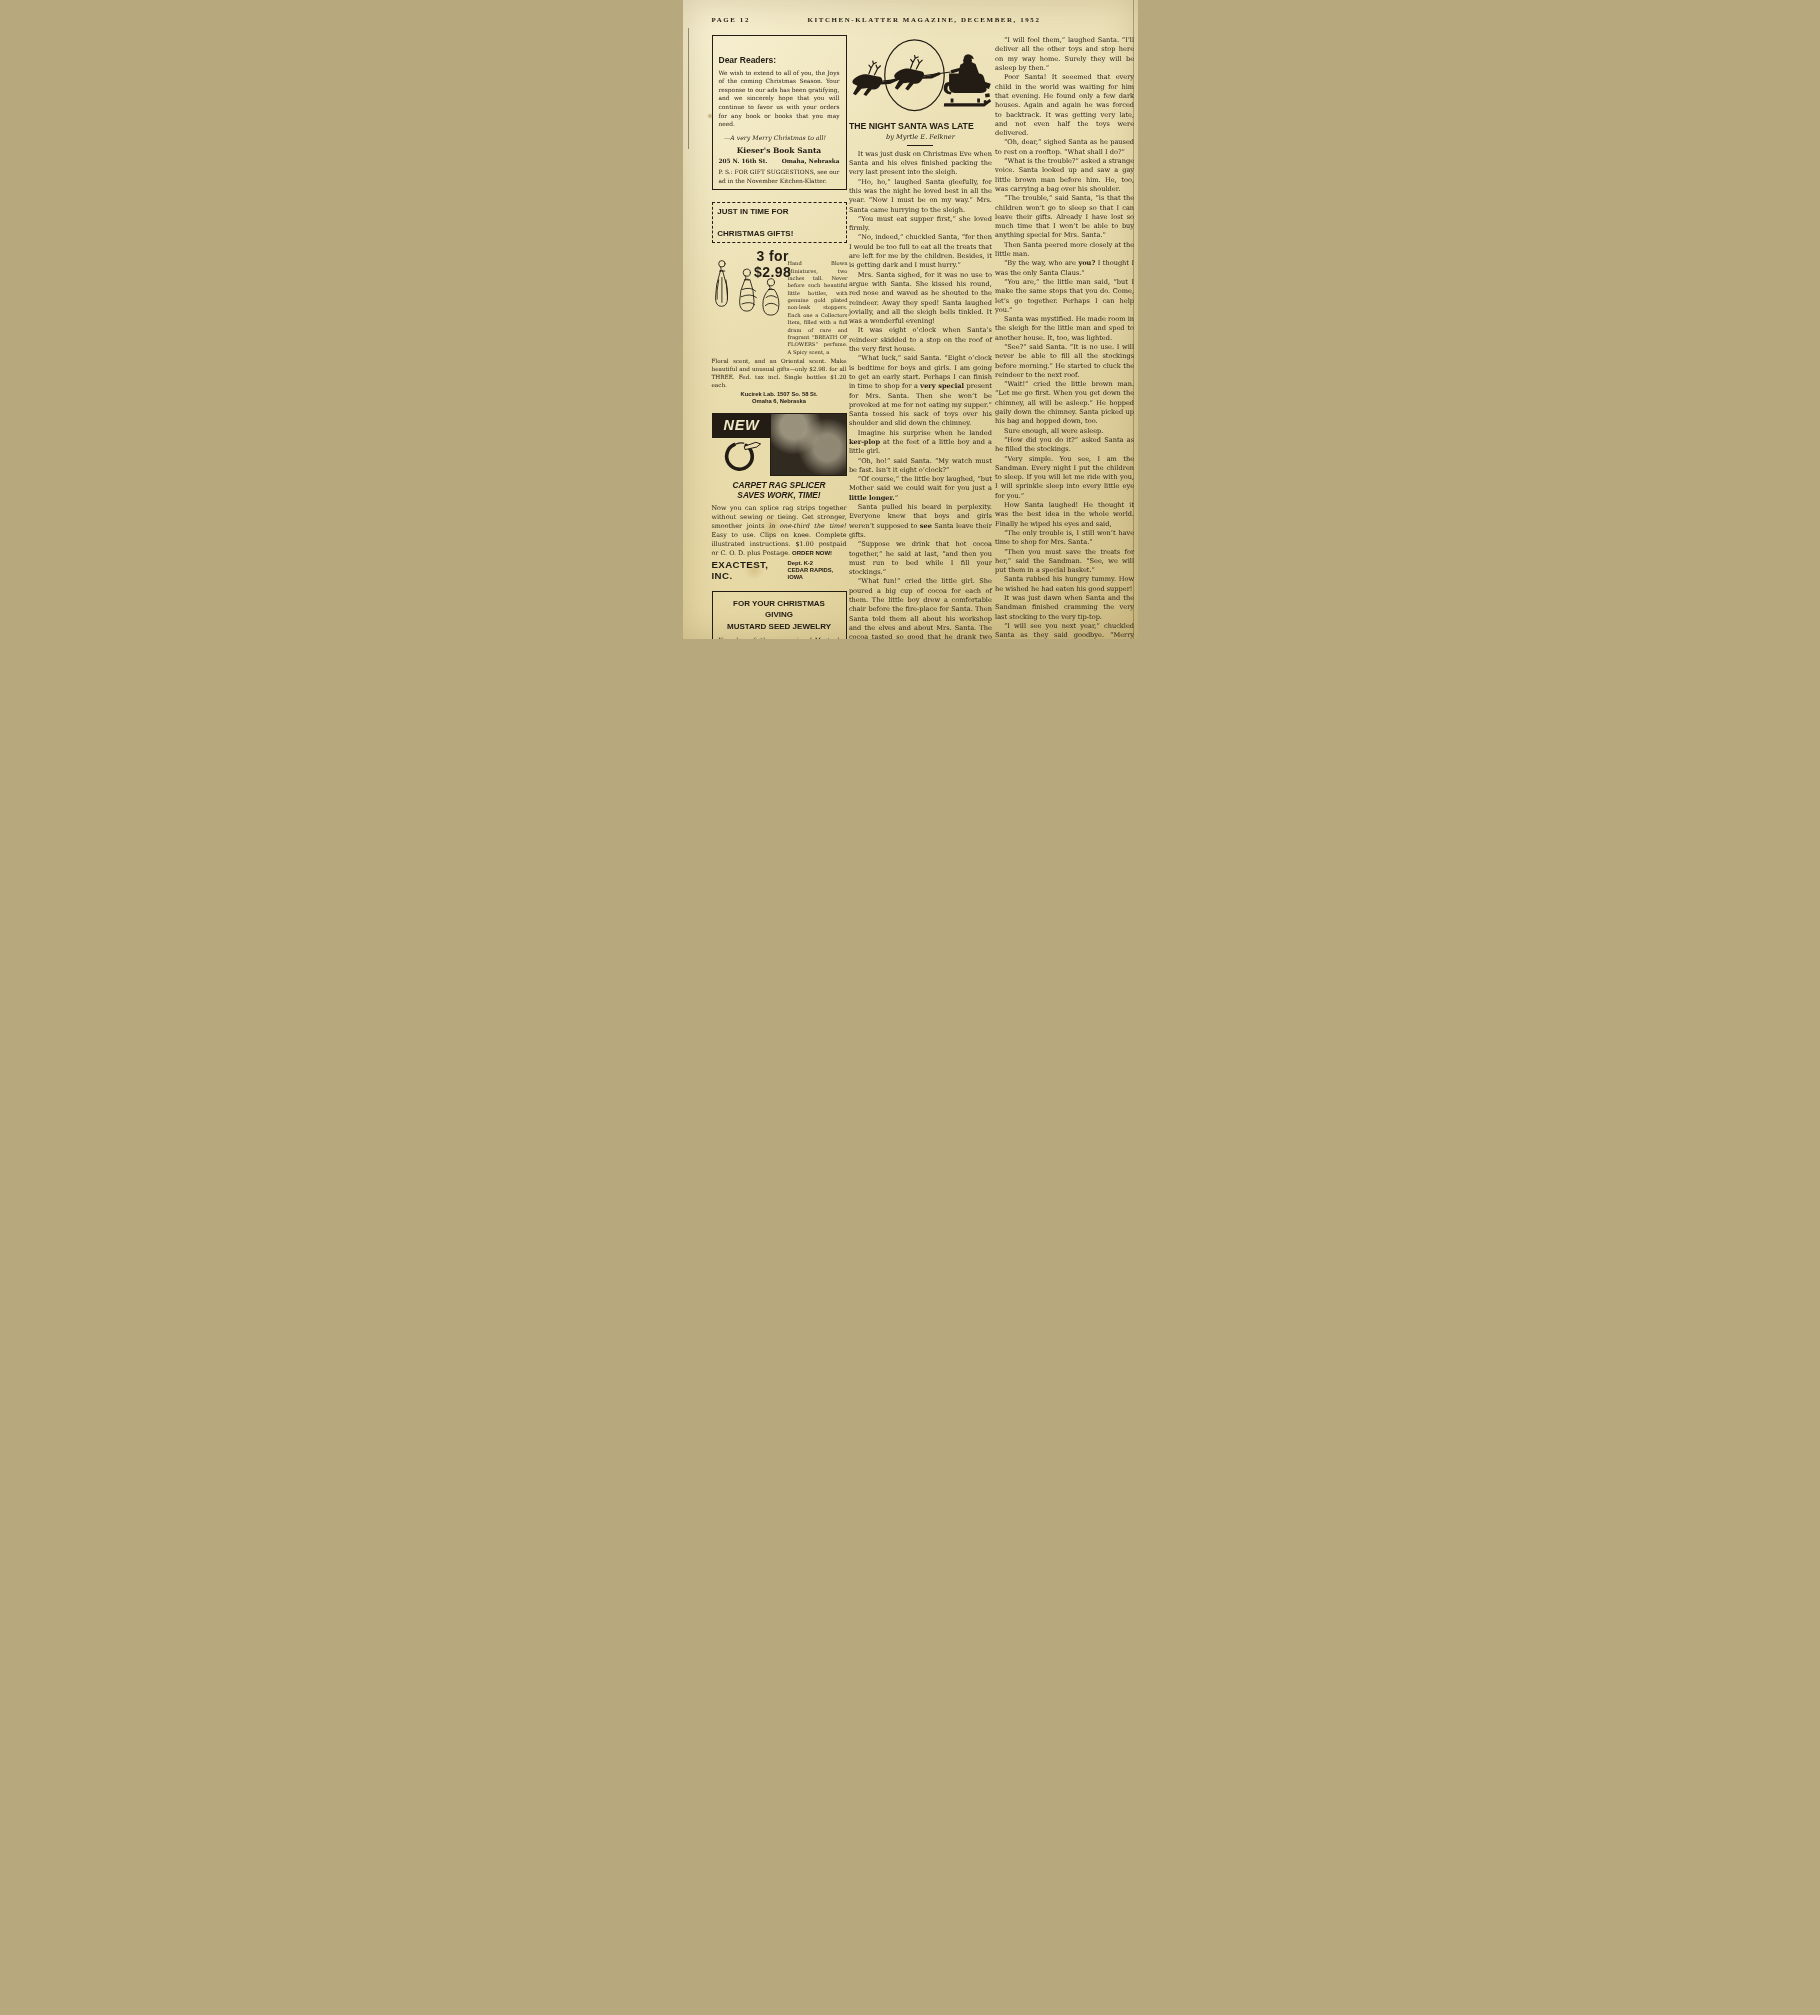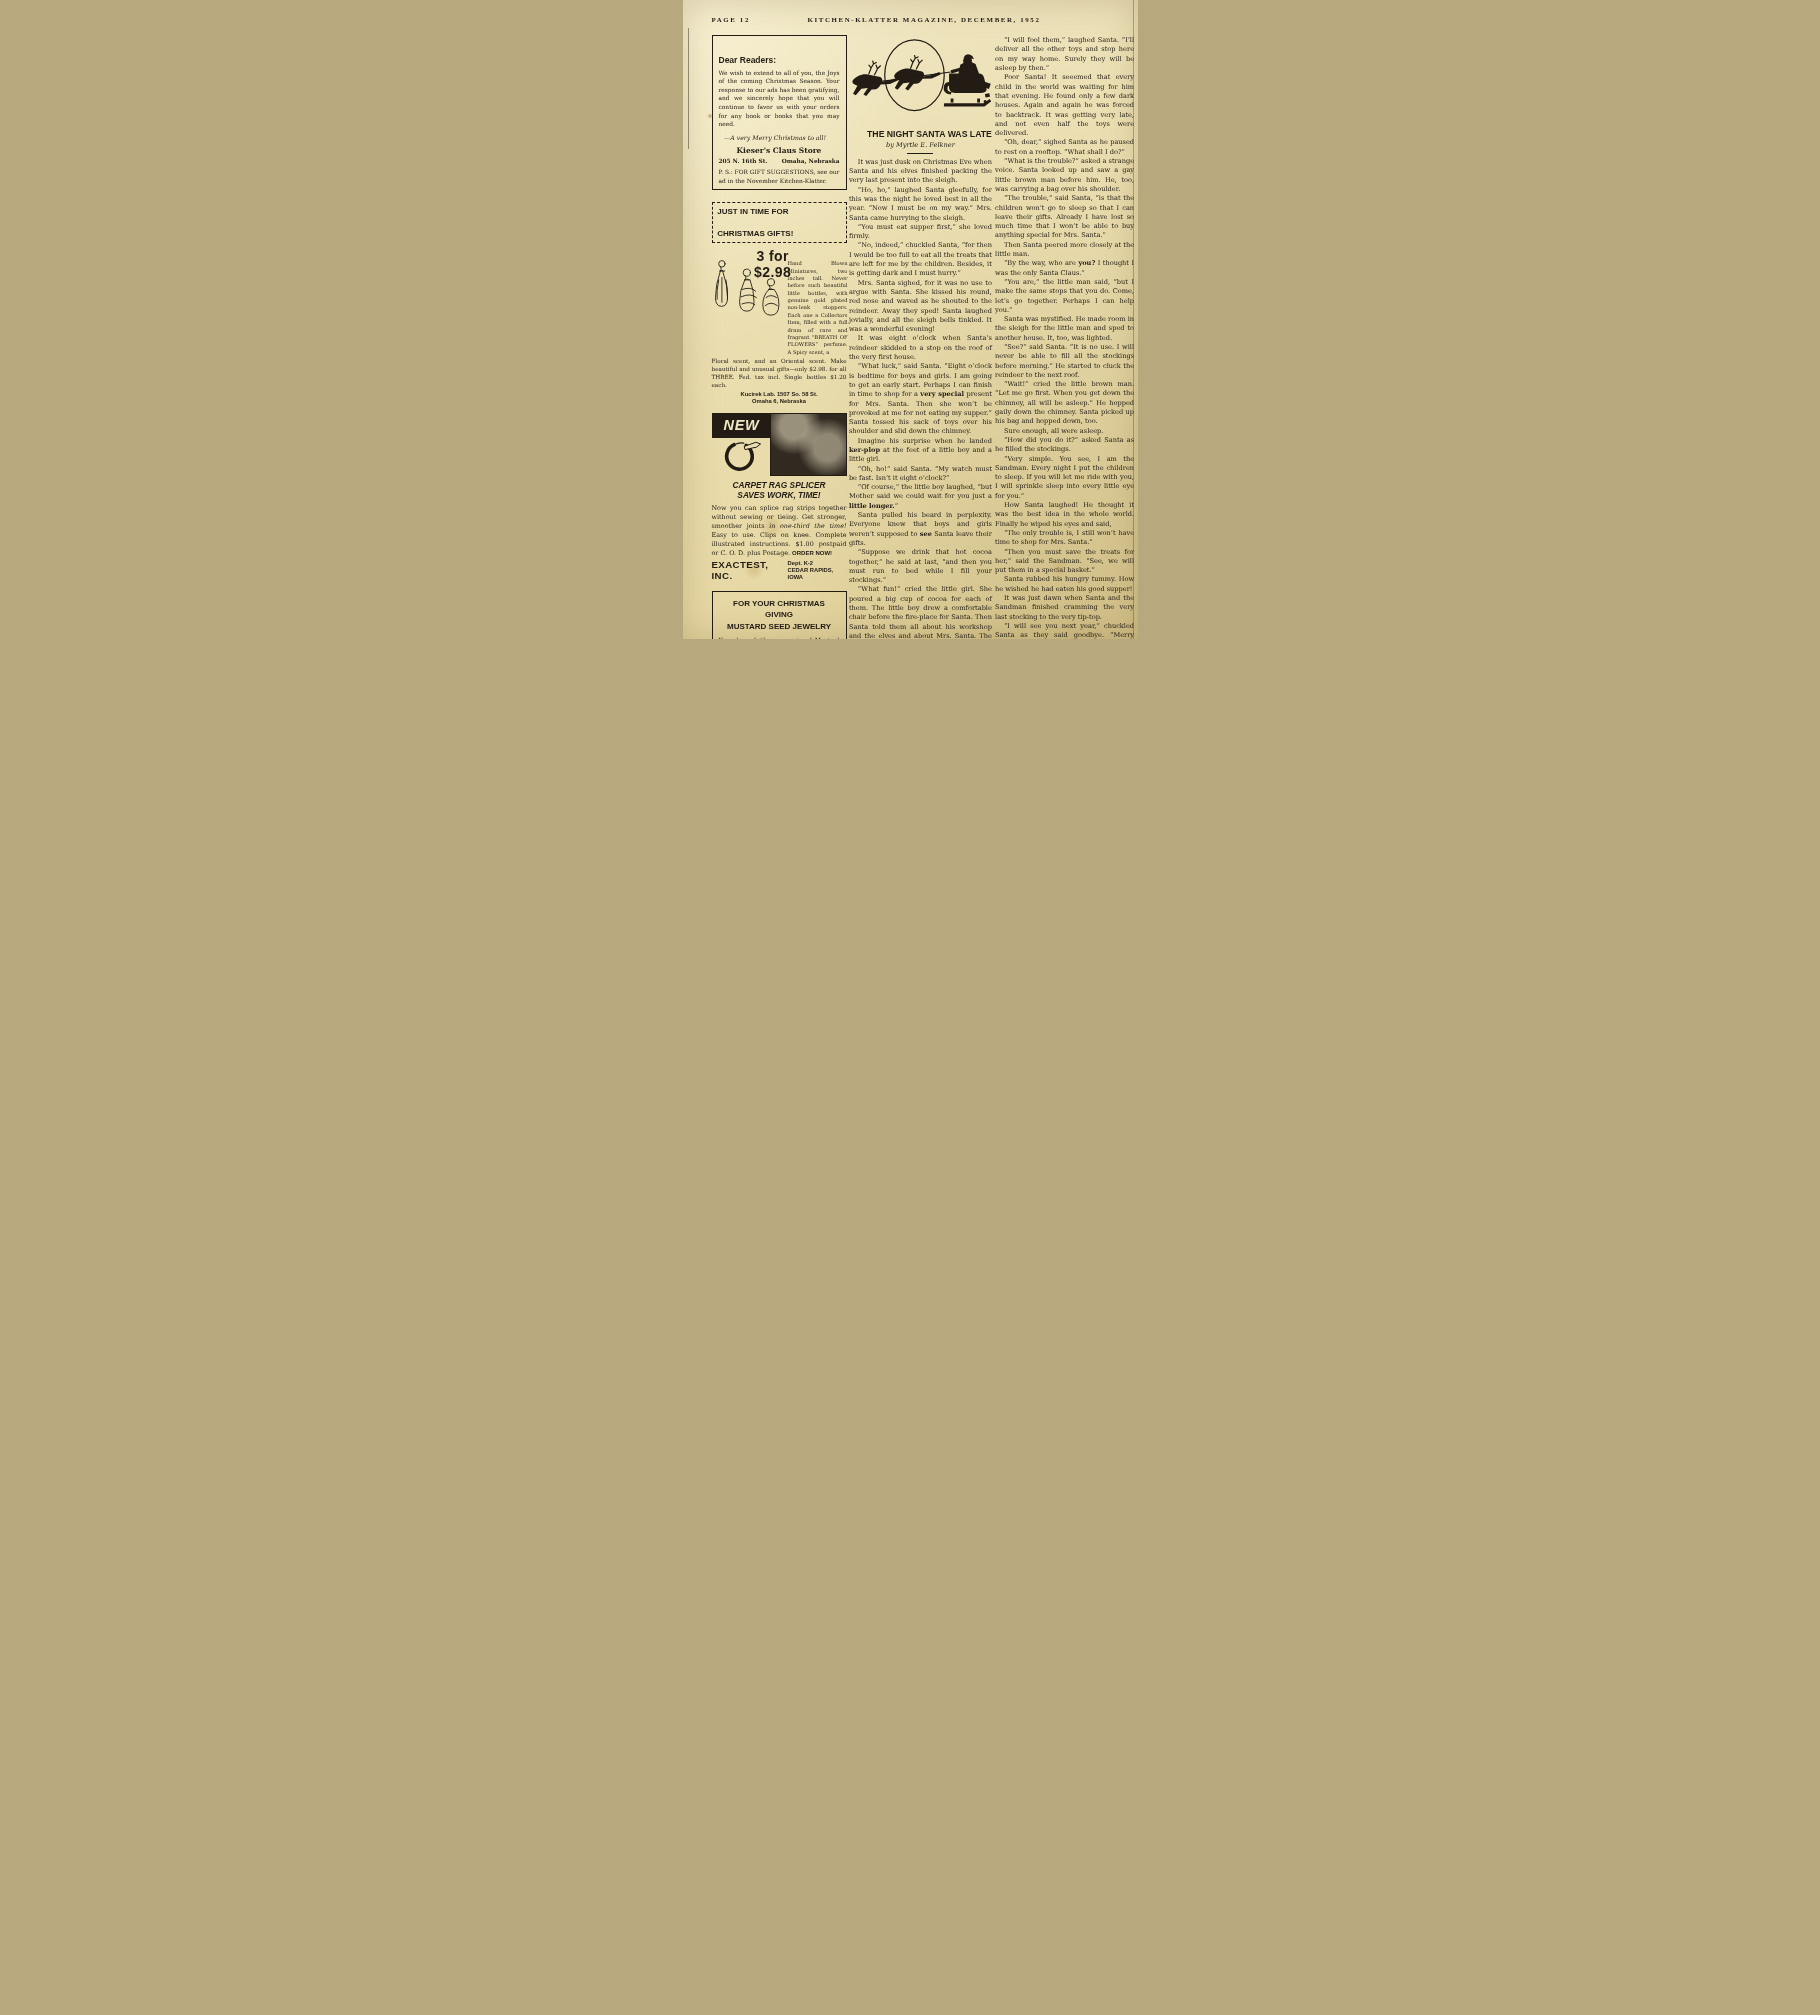--- a/index.html
+++ b/index.html
@@ -65,21 +65,21 @@
   .sp-foot{display:flex;justify-content:center;align-items:flex-end;margin-top:0.8px;}
   .sp-co{font-family:"Liberation Sans",sans-serif;font-weight:bold;font-size:9.7px;letter-spacing:0.4px;}
   .sp-right{text-align:left;font-family:"Liberation Sans",sans-serif;font-weight:bold;font-size:5.8px;line-height:1.25;}
 
   .jewel{margin-top:9.7px;padding:5.6px 6px 4.8px;}
   .jewel .t{text-align:center;font-family:"Liberation Sans",sans-serif;font-weight:bold;font-size:8px;line-height:1.45;}
   .jewel p{font-size:5.7px;line-height:1.42;text-align:justify;margin:4px 0 0;}
 
   
   .illus{display:block;margin:0 auto;}
-  .story-title{text-align:right;font-family:"Liberation Sans",sans-serif;font-weight:bold;font-size:8.7px;margin-top:12px;}
+  .story-title{text-align:left;font-family:"Liberation Sans",sans-serif;font-weight:bold;font-size:8.7px;margin-top:4px;}
   .byline{text-align:center;font-style:italic;font-size:6.6px;margin-top:2px;}
   .title-rule{width:26px;height:1.2px;background:#221c14;margin:4px auto 4px;}
   .story{font-size:6.6px;line-height:9.3px;}
   .story p{margin:0;text-indent:1.35em;text-align:justify;}
 </style>
 </head>
 <body>
 
 <div class="page">
   <div class="page-edge"></div>
@@ -95,21 +95,21 @@
   </div>
 
   <div class="cols">
 
     <div class="col-left">
 
       <div class="box dear">
         <h2>Dear Readers:</h2>
         <p class="bodytext">We wish to extend to all of you, the Joys of the coming Christmas Season.  Your response to our ads has been gratifying, and we sincerely hope that you will continue to favor us with your orders for any book or books that you may need.</p>
         <div class="signoff">—A very Merry Christmas to all!</div>
-        <div class="store">Kieser's Claus Store</div>
+        <div class="store">Kieser's Book Santa</div>
         <div class="addr">
           <span>205 N. 16th St.</span>
           <span>Omaha, Nebraska</span>
         </div>
         <p class="ps">P. S.: FOR GIFT SUGGESTIONS, see our ad in the November Kitchen-Klatter.</p>
       </div>
 
       <div class="banner">
         <div>JUST IN TIME FOR</div>
         <div class="l2">CHRISTMAS GIFTS!</div>

